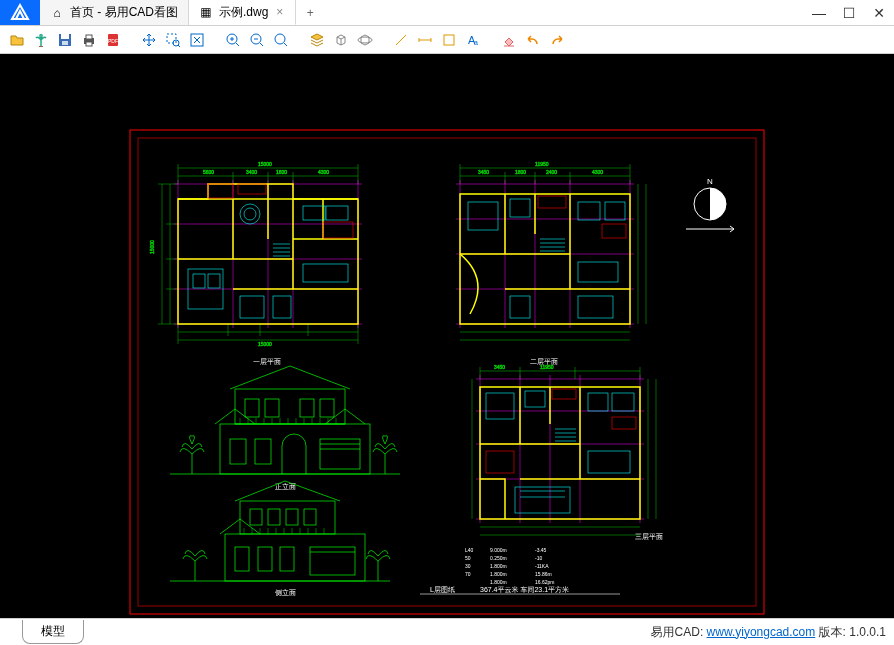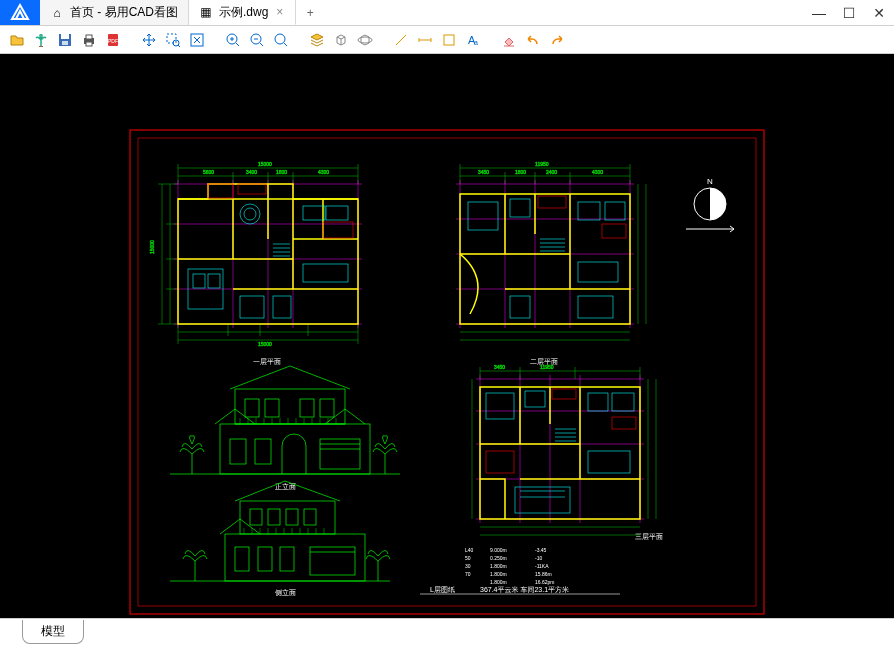--- a/index.html
+++ b/index.html
@@ -511,13 +511,16 @@
   <g>
     <line x1="420" y1="540" x2="620" y2="540" stroke="#fff" stroke-width="0.6"></line>
     <text x="430" y="538" fill="#fff" font-size="7">L层图纸</text>
     <text x="480" y="538" fill="#fff" font-size="7">367.4平云米  车间23.1平方米</text>
   </g>
 </svg>
 </div>
 
 <div class="statusbar">
   <div class="modeltab">模型</div>
+  <div class="right">
+    <span>易用CAD: </span><a href="#">www.yiyongcad.com</a><span> 版本: </span><span>1.0.0.1</span>
+  </div>
 </div>
 
 </body></html>

